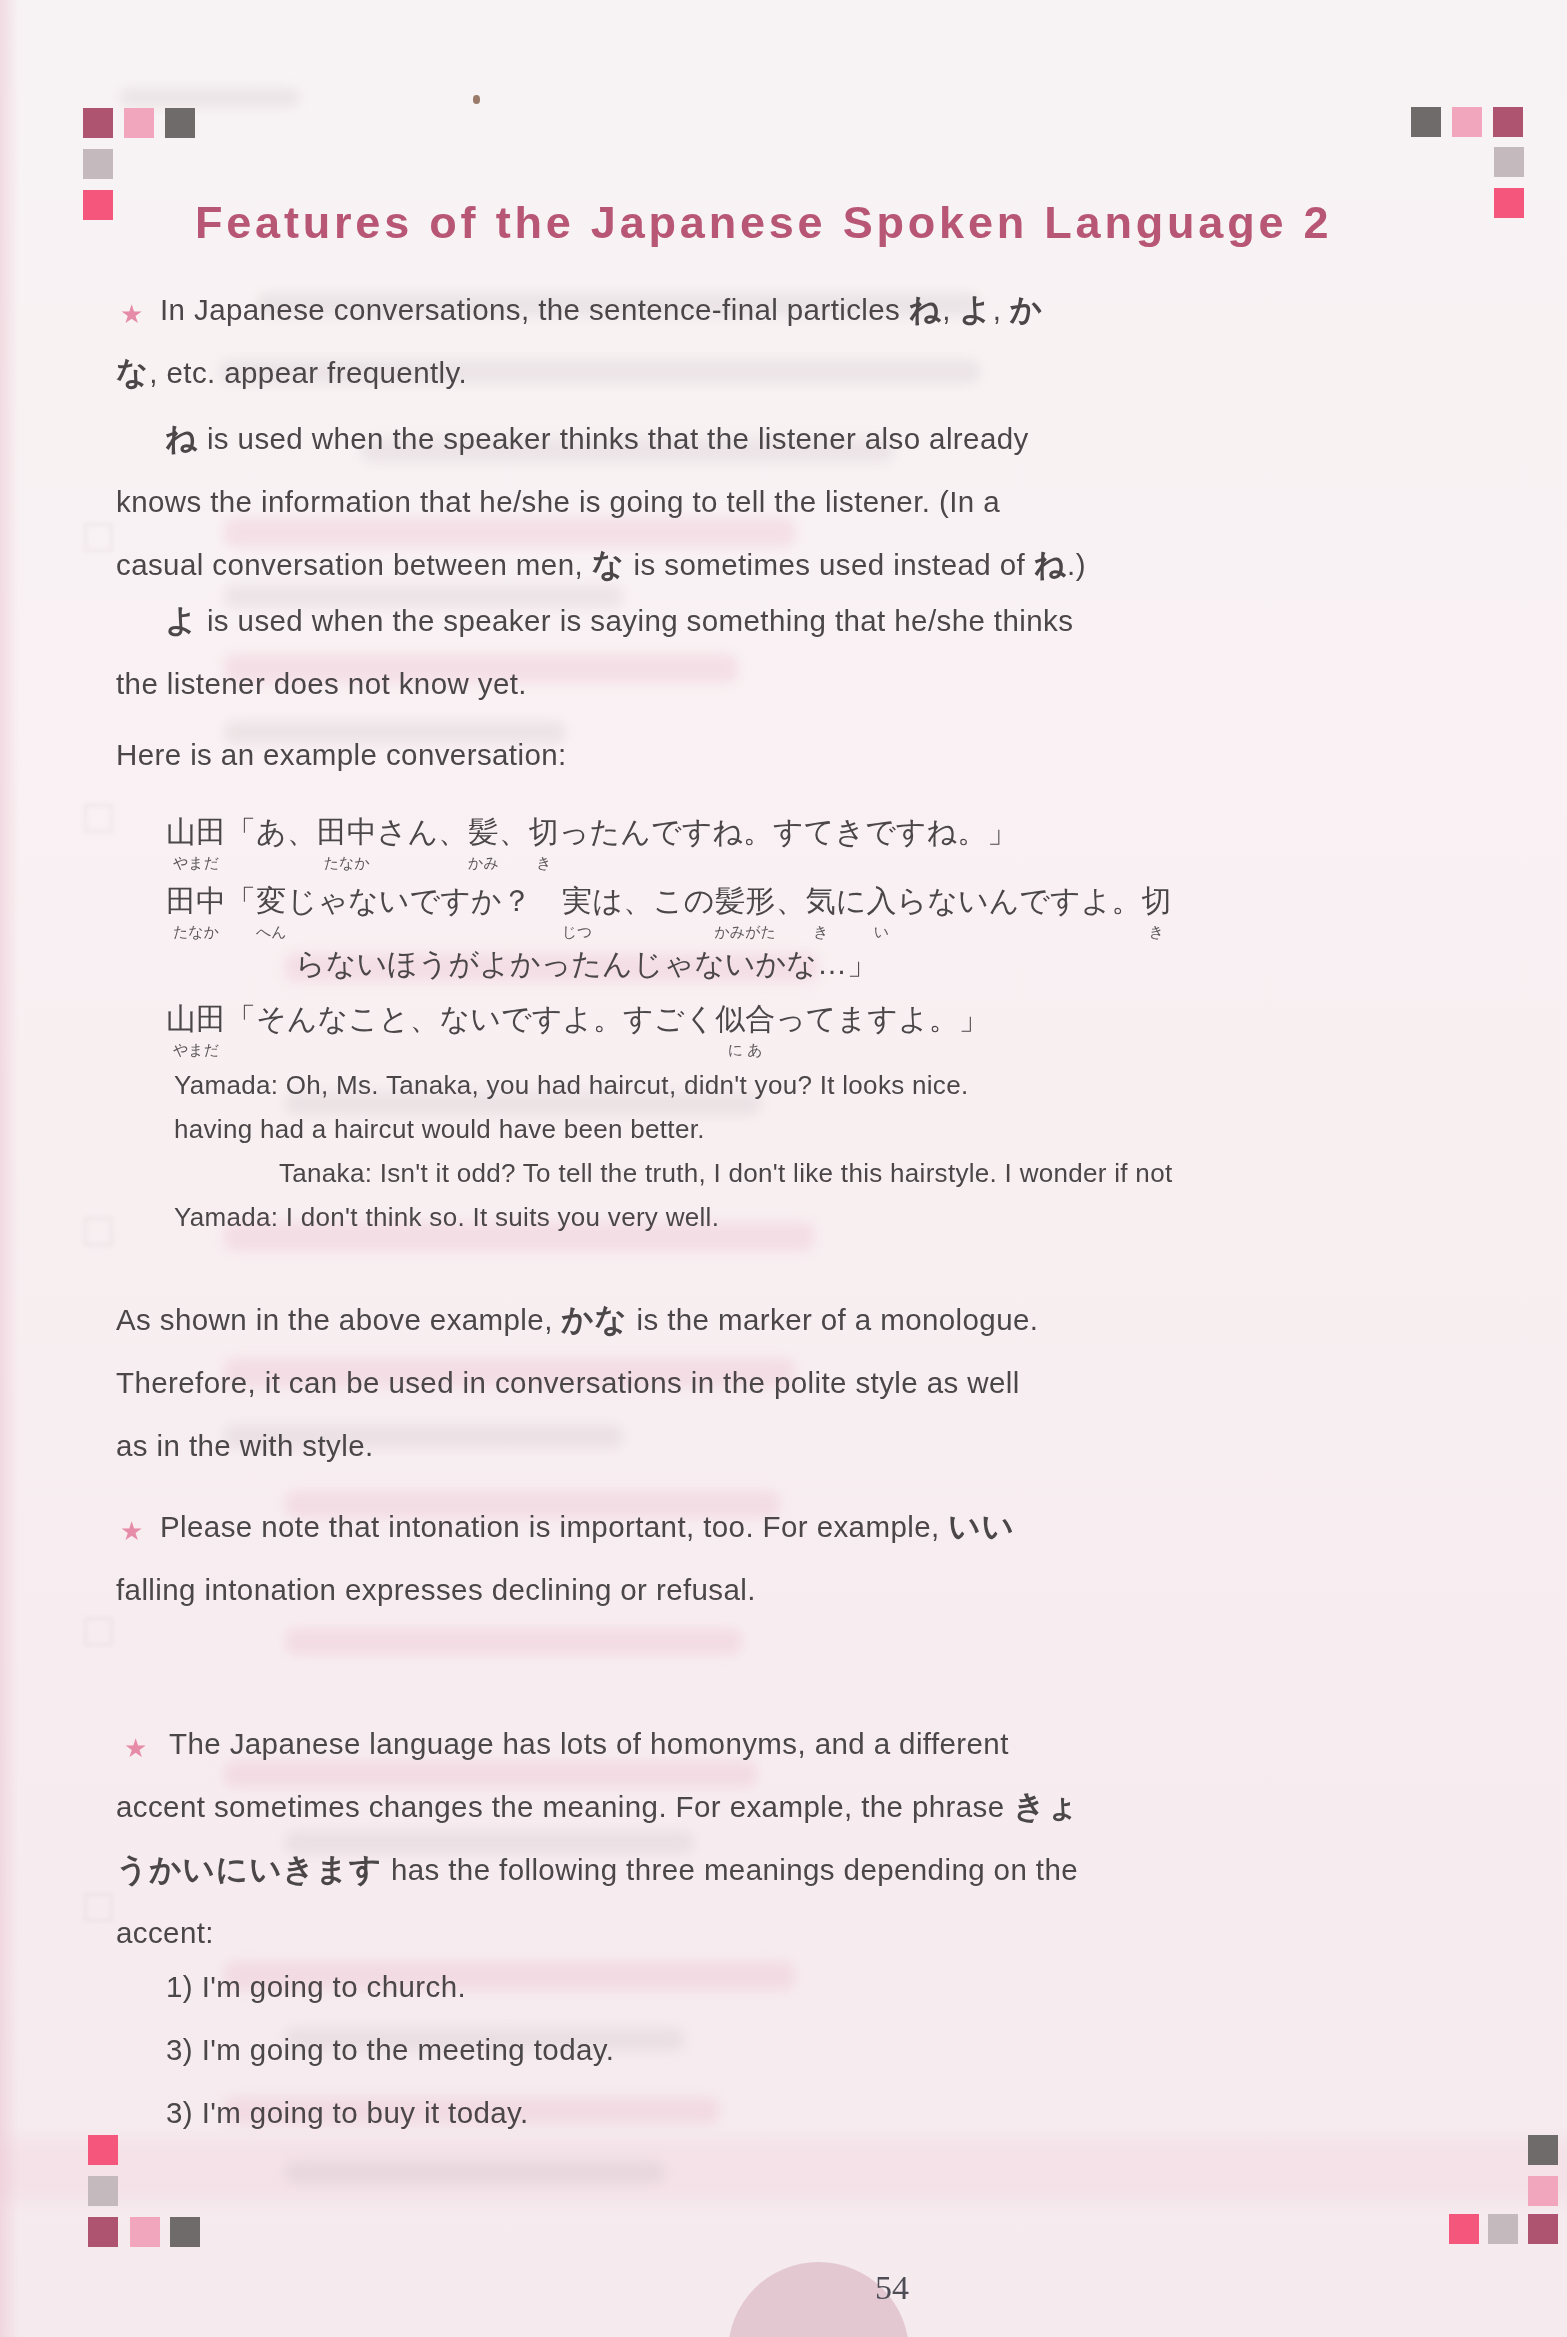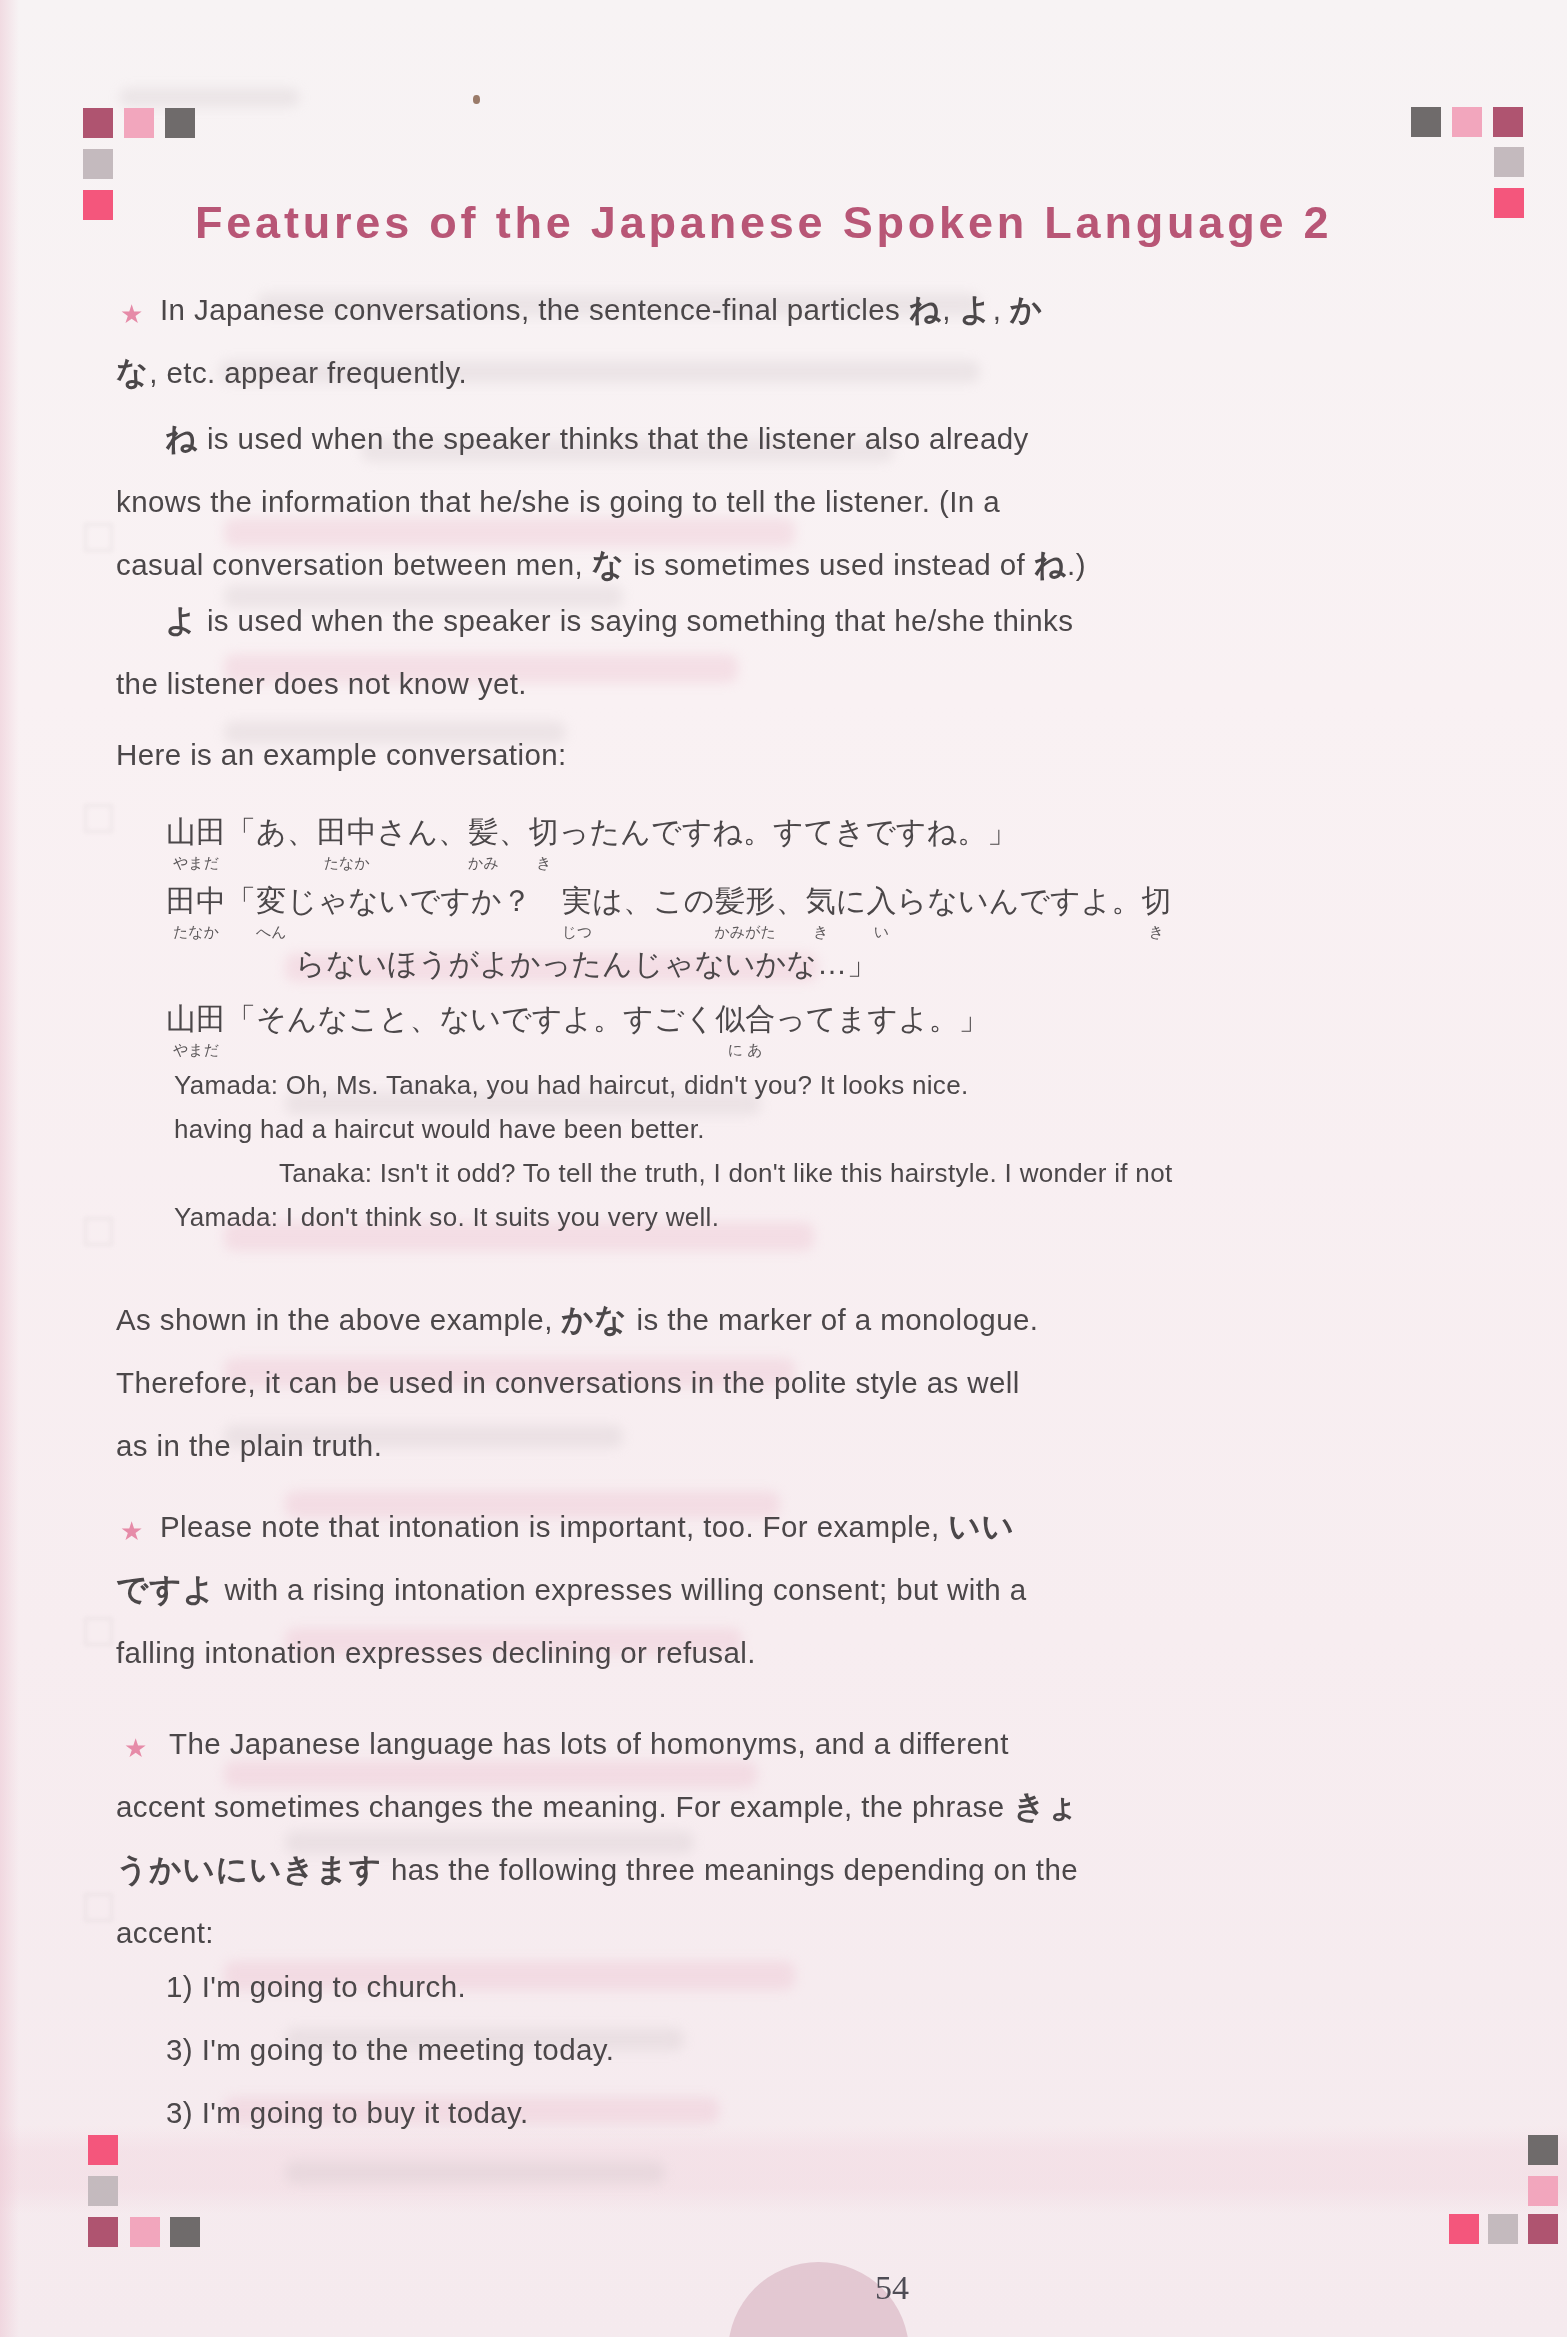--- a/index.html
+++ b/index.html
@@ -153,28 +153,27 @@
 <div>Yamada: Oh, Ms. Tanaka, you had haircut, didn't you? It looks nice.</div>
     <div>having had a haircut would have been better.</div>
     <div>Tanaka: Isn't it odd? To tell the truth, I don't like this hairstyle. I wonder if not</div>
     <div>Yamada: I don't think so. It suits you very well.</div>
   </div>
 
 <div class="para" style="top:1288px">
 
 <div class="pline jpwrap">As shown in the above example, <span class="cjk">かな</span> is the marker of a monologue.</div>
     <div class="pline jpwrap">Therefore, it can be used in conversations in the polite style as well</div>
-    <div class="pline jpwrap">as in the plain truth.</div>
+    <div class="pline jpwrap">as in the with style.</div>
   </div>
 
 <span class="star" style="left:120px;top:1518px">★</span>
 <div class="para indent1" style="top:1495px">
 
 <div class="pline jpwrap">Please note that intonation is important, too. For example, <span class="cjk">いい</span></div>
-    <div class="pline jpwrap"><span class="cjk">ですよ</span> with a rising intonation expresses willing consent; but with a</div>
     <div class="pline jpwrap">falling intonation expresses declining or refusal.</div>
   </div>
 
 <span class="star" style="left:124px;top:1735px">★</span>
 <div class="para indent3" style="top:1712px">
 
 <div class="pline jpwrap">The Japanese language has lots of homonyms, and a different</div>
     <div class="pline jpwrap">accent sometimes changes the meaning. For example, the phrase <span class="cjk">きょ</span></div>
     <div class="pline jpwrap"><span class="cjk">うかいにいきます</span> has the following three meanings depending on the</div>
     <div class="pline jpwrap">accent:</div>

